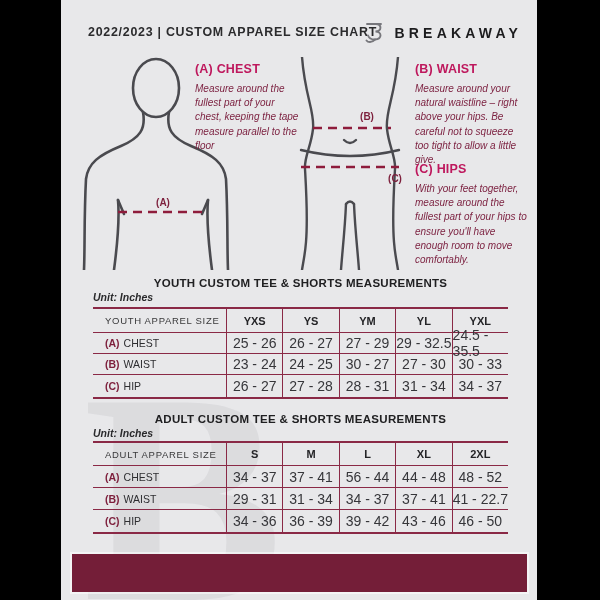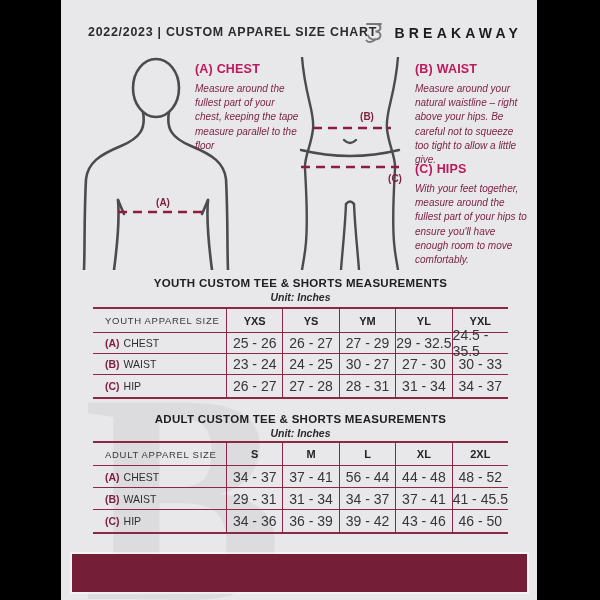--- a/index.html
+++ b/index.html
@@ -27,21 +27,21 @@
   .m-head{font-size:12.5px;font-weight:bold;color:#be185d;letter-spacing:0.2px;}
   .m-desc{margin-top:6px;font-size:10px;font-style:italic;color:#7d2342;line-height:1.42;}
 
   .fig{position:absolute;z-index:1;}
   .fig1{left:18px;top:57px;}
   .fig2{left:230px;top:57px;}
 
   
   .tbl-title{position:absolute;left:32px;width:415px;text-align:center;
              font-size:11.5px;font-weight:bold;color:#202022;letter-spacing:0.3px;z-index:2;}
-  .tbl-unit{position:absolute;left:32px;width:415px;text-align:center;
+  .tbl-unit{position:absolute;left:32px;width:415px;text-align:left;
             font-size:10.5px;font-style:italic;font-weight:bold;color:#2a2a2c;z-index:2;}
   .yt-title{top:277px;} .yt-unit{top:291px;}
   .ad-title{top:413px;} .ad-unit{top:427px;}
 
   .sz-table{position:absolute;left:32px;width:415px;display:grid;
             grid-template-columns:133px repeat(5,1fr);
             border-top:2px solid #8a2946;border-bottom:2px solid #8a2946;z-index:2;}
   .yt-table{top:307px;grid-template-rows:24px 21px 21px 22px;}
   .ad-table{top:441px;grid-template-rows:23px 22px 22px 22px;}
   .cell{display:flex;align-items:center;justify-content:center;border-left:1px solid #8a2946;
@@ -183,21 +183,21 @@
       <div class="cell val">48 - 52</div>
 
       <div class="cell first-col rowlabel">
         <span class="key">(B)</span>
         <span>WAIST</span>
       </div>
       <div class="cell val">29 - 31</div>
       <div class="cell val">31 - 34</div>
       <div class="cell val">34 - 37</div>
       <div class="cell val">37 - 41</div>
-      <div class="cell val">41 - 45.5</div>
+      <div class="cell val">41 - 22.7</div>
 
       <div class="cell first-col rowlabel">
         <span class="key">(C)</span>
         <span>HIP</span>
       </div>
       <div class="cell val">34 - 36</div>
       <div class="cell val">36 - 39</div>
       <div class="cell val">39 - 42</div>
       <div class="cell val">43 - 46</div>
       <div class="cell val">46 - 50</div>

